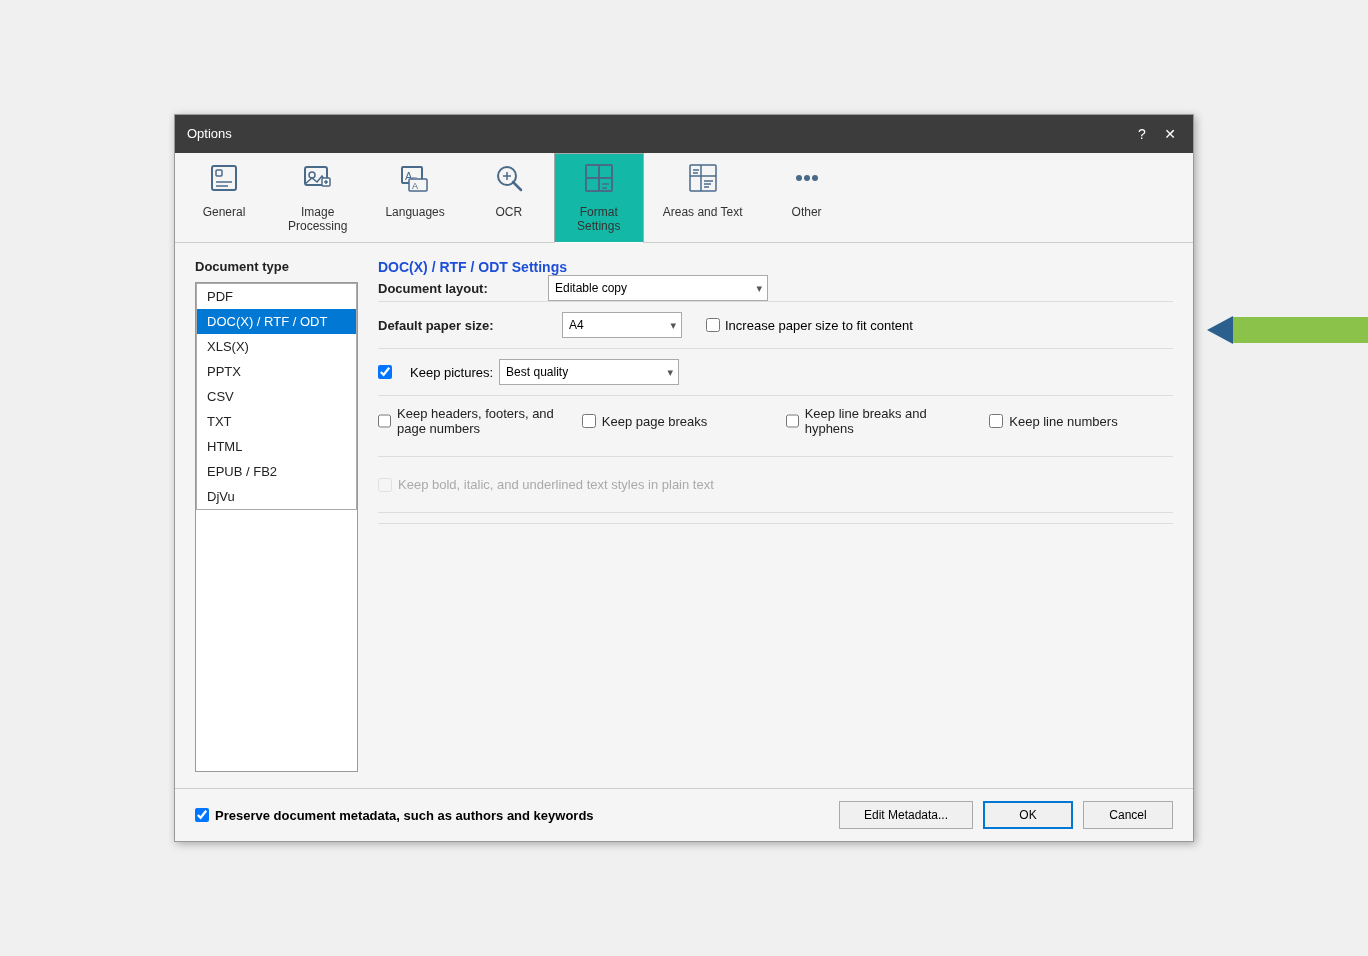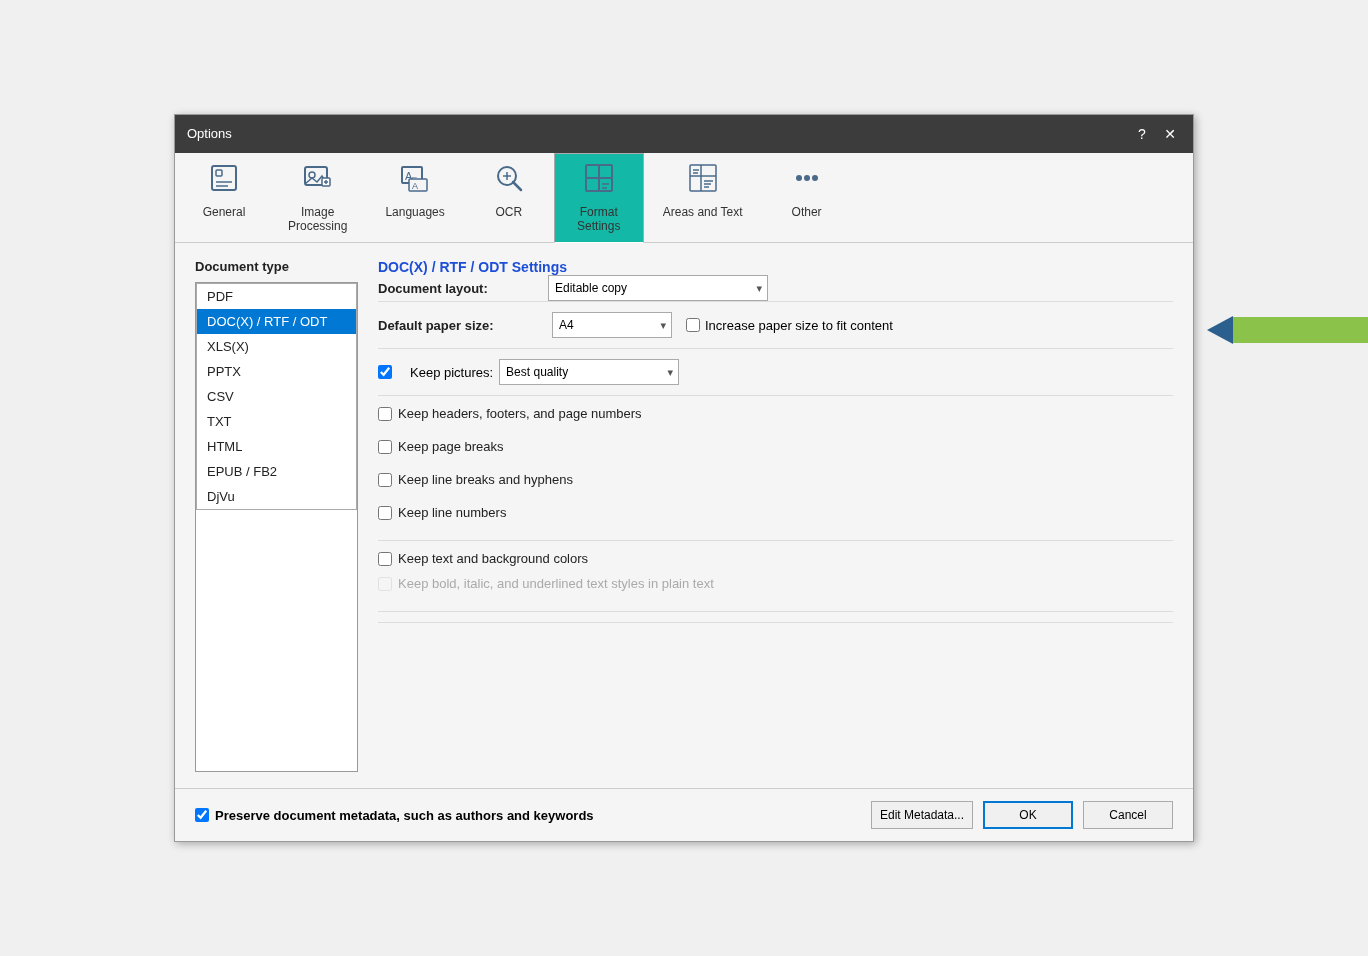--- a/index.html
+++ b/index.html
@@ -177,35 +177,35 @@
       cursor: pointer;
     }
     .checkbox-row.disabled {
       color: #aaa;
     }
     .checkbox-row.disabled input {
       opacity: 0.5;
     }
     .checkboxes-grid {
       display: grid;
-      grid-template-columns: 1fr;
+      grid-template-columns: 1fr 1fr 1fr 1fr;
       gap: 8px 20px;
-      margin-bottom: 10px;
+      margin-bottom: 20px;
       padding-bottom: 10px;
       border-bottom: 1px solid #ddd;
     }
     .checkboxes-single {
       margin-bottom: 10px;
       padding-bottom: 10px;
       border-bottom: 1px solid #ddd;
     }
     .paper-size-row {
       display: flex;
       align-items: center;
-      gap: 14px;
+      gap: 24px;
       margin-bottom: 10px;
       padding-bottom: 10px;
       border-bottom: 1px solid #ddd;
       position: relative;
     }
     .keep-pictures-row {
       display: flex;
       align-items: center;
       gap: 6px;
       margin-bottom: 10px;
@@ -232,21 +232,21 @@
       align-items: center;
       gap: 10px;
     }
     .btn {
       height: 28px;
       min-width: 90px;
       border: 1px solid #aaa;
       background: #f0f0f0;
       font-size: 12px;
       cursor: pointer;
-      padding: 0 8px;
+      padding: 0 24px;
     }
     .btn-primary {
       border: 2px solid #0078d4;
       background: #f0f0f0;
       font-weight: normal;
     }
     .separator-line {
       border: none;
       border-top: 1px solid #ddd;
       margin: 10px 0;
@@ -444,24 +444,20 @@
           <input type="checkbox" style="">
           <span>Keep line breaks and hyphens</span>
         </label>
         <label class="checkbox-row">
           <input type="checkbox" style="">
           <span>Keep line numbers</span>
         </label>
       </div>
 
       <div class="checkboxes-single">
-        <label class="checkbox-row">
-          <input type="checkbox" style="">
-          <span>Keep text and background colors</span>
-        </label>
         <label class="checkbox-row disabled" style="color:#aaa;">
           <input type="checkbox" disabled="" style="opacity: 0.5;">
           <span>Keep bold, italic, and underlined text styles in plain text</span>
         </label>
       </div>
 
       <hr class="separator-line">
 
     </div>
   </div>

